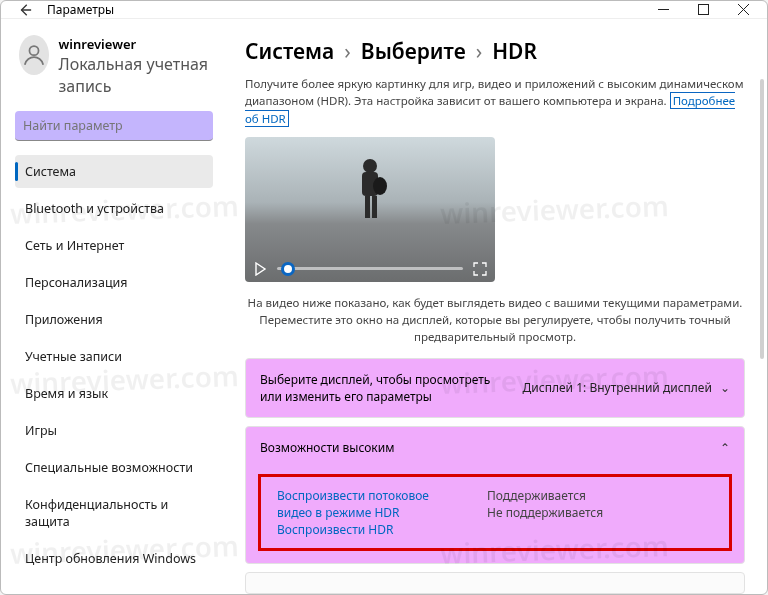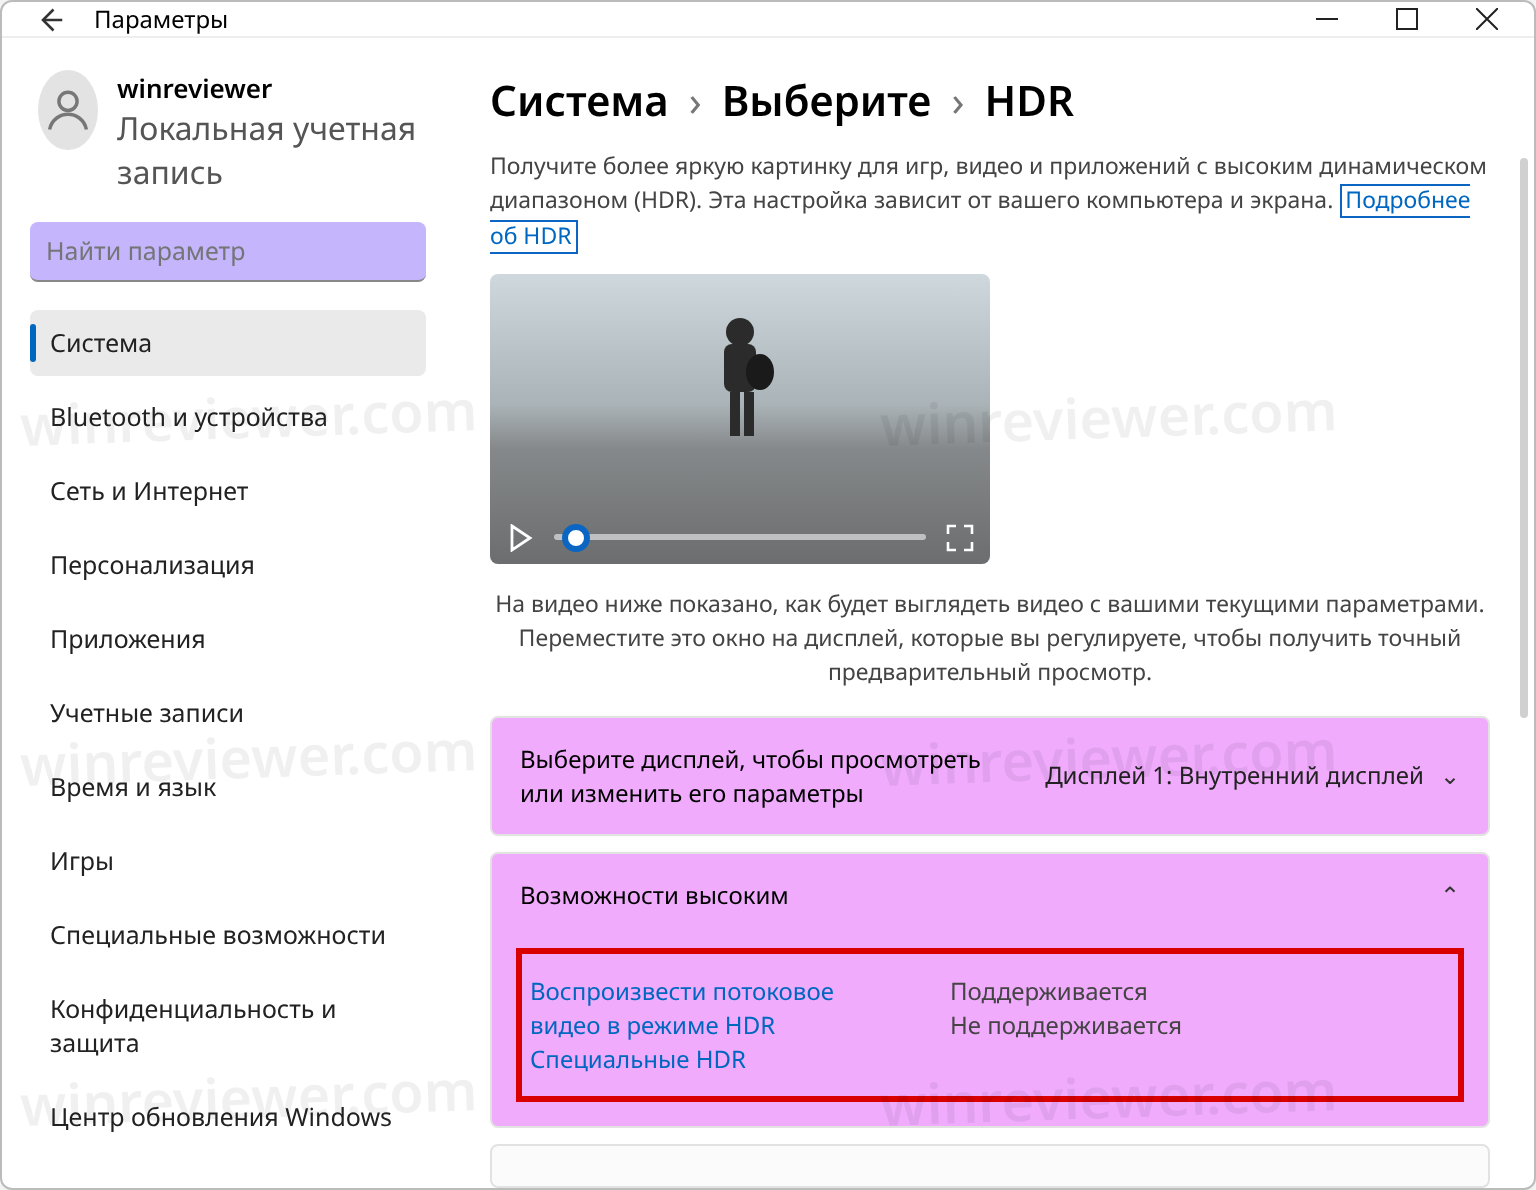--- a/index.html
+++ b/index.html
@@ -35,21 +35,21 @@
   .track { flex: 1; height: 3px; background: rgba(255,255,255,0.55); border-radius: 2px; position: relative; }
   .thumb { position: absolute; left: 6%; top: 50%; transform: translate(-50%,-50%); width: 14px; height: 14px; border: 3px solid #0a66c2; background: #fff; border-radius: 50%; }
   .fs { color: #fff; }
   .desc2 { font-size: 11.5px; color: #444; line-height: 1.5; margin-bottom: 12px; text-align: center; }
   .card { border: 1px solid #e2e2e2; border-radius: 4px; background: #f0abfc; margin-bottom: 8px; }
   .card-row { padding: 12px 14px; display: flex; align-items: center; font-size: 12px; gap: 12px; }
   .card-row .lbl { flex: 1; }
   .select { font-size: 12px; color: #222; }
   .chev { color: #333; margin-left: 8px; }
   .caps-row { justify-content: space-between; }
-  .caps-inner { border: 3px solid #d80000; margin: 6px 12px 12px 12px; padding: 10px 4px; display: flex; gap: 30px; font-size: 12px; }
+  .caps-inner { border: 3px solid #d80000; margin: 6px 12px 12px 12px; padding: 10px 16px; display: flex; gap: 30px; font-size: 12px; }
   .caps-col-l { width: 180px; }
   .caps-col-l .lnk { color: #0067c0; }
   .caps-col-r div { color: #444; }
   .card2 { border: 1px solid #e2e2e2; border-radius: 4px; background: #fbfbfb; padding: 10px 14px; display: flex; align-items: flex-start; gap: 12px; margin-bottom: 8px; }
   .scrollbar { position:absolute; right:3px; top:60px; width:4px; height:280px; background:#d0d0d0; border-radius:3px; }
   .wm { position:absolute; color:rgba(0,0,0,0.06); font-size:28px; font-weight:600; transform:rotate(-2deg); pointer-events:none; }
   svg { display: block; }
 </style>
 </head>
 <body>
@@ -167,21 +167,21 @@
       </div>
 
       <div class="card">
         <div class="card-row caps-row">
           <div>Возможности высоким</div>
           <div class="chev">⌃</div>
         </div>
         <div class="caps-inner">
           <div class="caps-col-l">
             <div class="lnk">Воспроизвести потоковое видео в режиме HDR</div>
-            <div class="lnk">Специальные HDR</div>
+            <div class="lnk">Воспроизвести HDR</div>
           </div>
           <div class="caps-col-r">
             <div>Поддерживается</div>
             <div>Не поддерживается</div>
           </div>
         </div>
       </div>
 
       <div class="card2">
         

